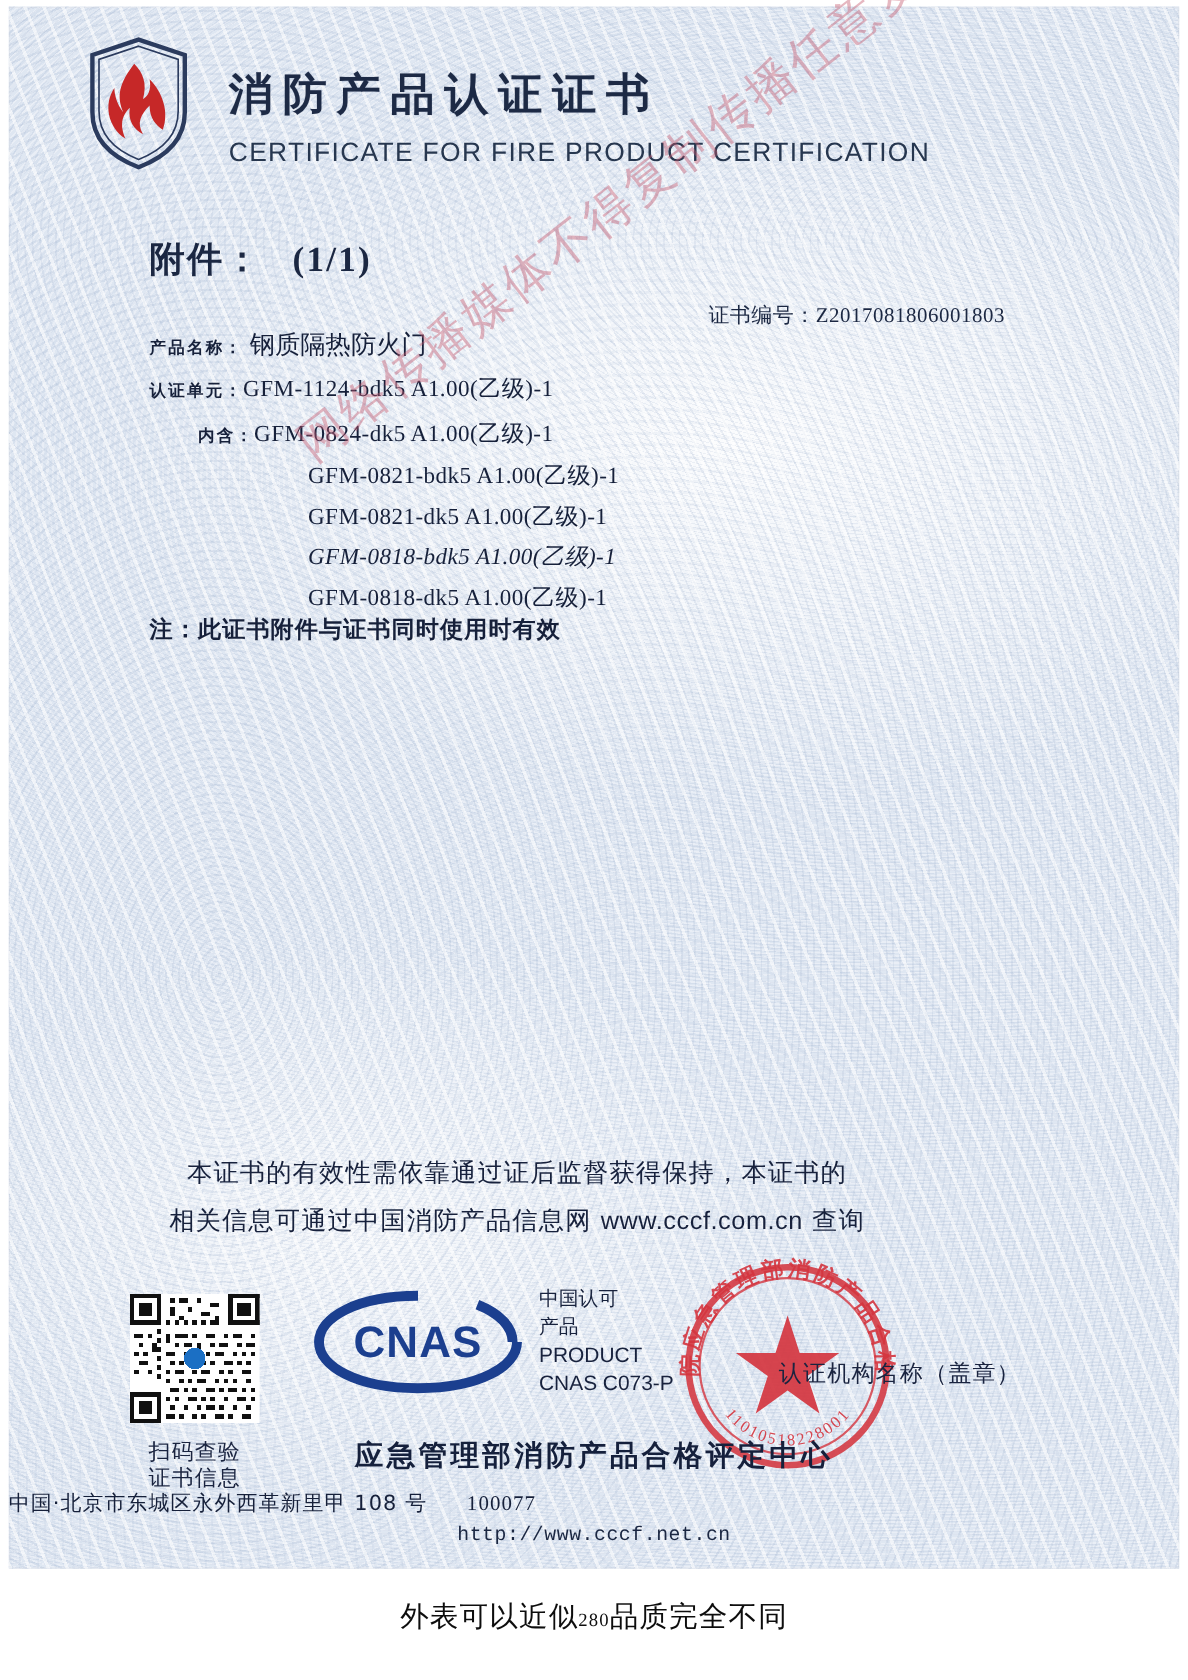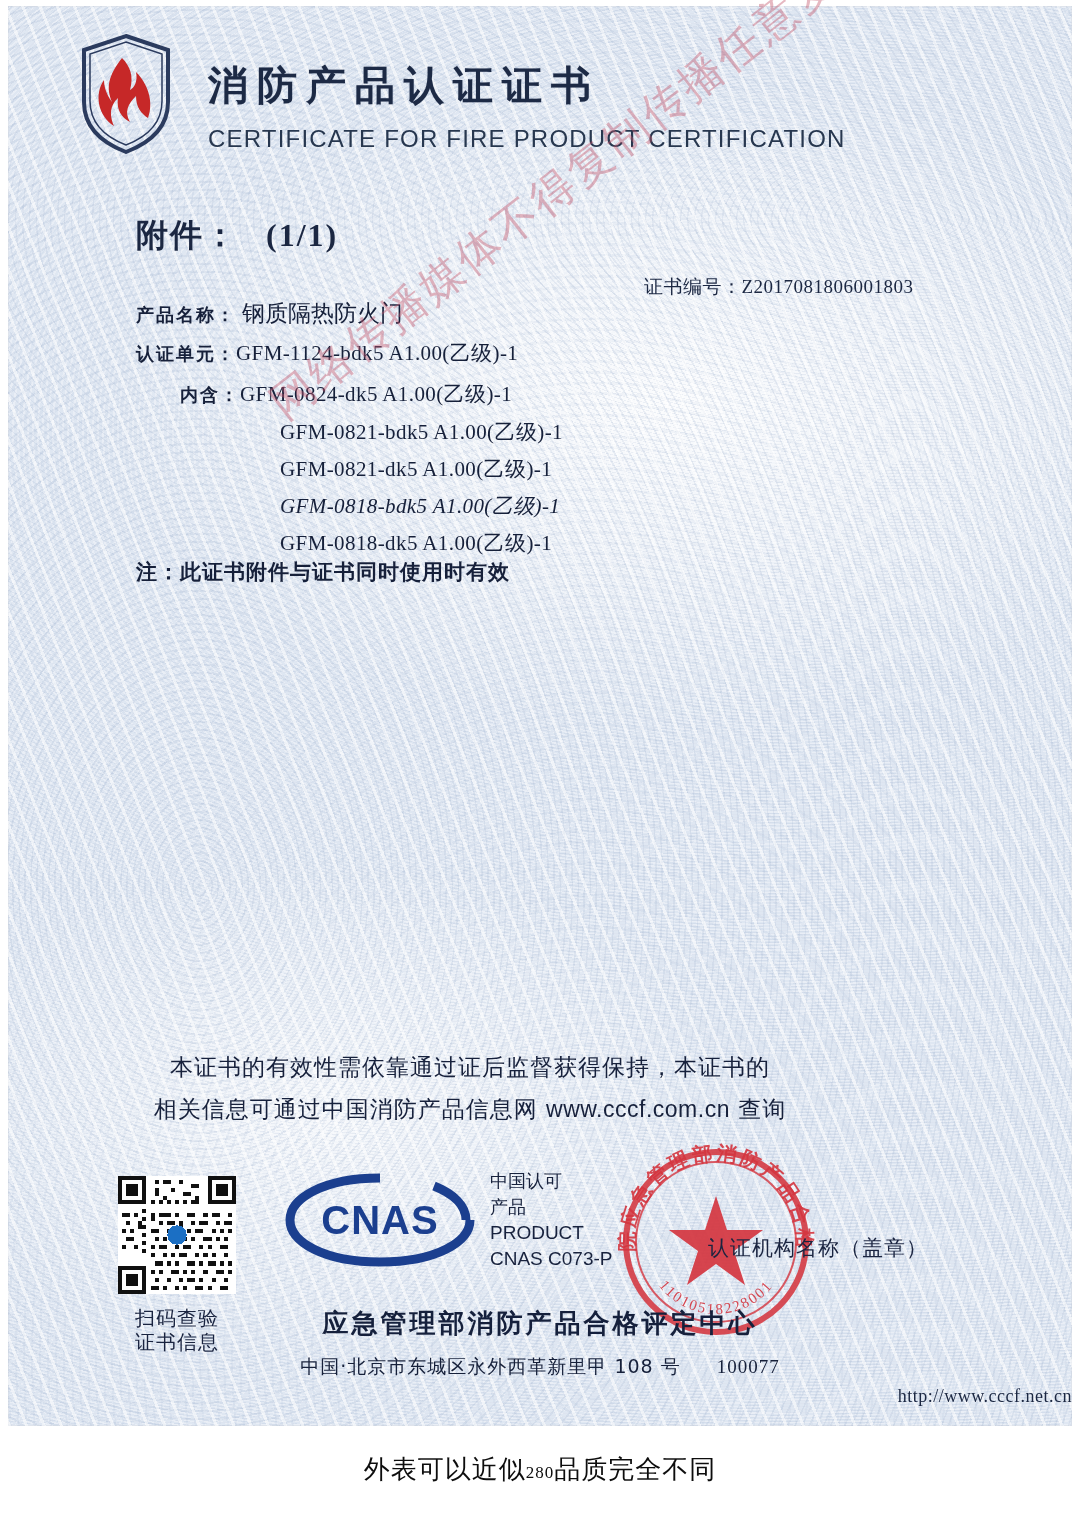--- a/index.html
+++ b/index.html
@@ -122,21 +122,21 @@
   .field-row {
     position: absolute;
     left: 128px;
     font-size: 21px;
     color: #16203a;
     white-space: nowrap;
   }
   .field-label {
     font-family: "DejaVu Sans", sans-serif;
     font-weight: bold;
-    font-size: 18px;
+    font-size: 15px;
     letter-spacing: 2px;
   }
   .field-value {
     font-family: "DejaVu Sans", sans-serif;
     font-size: 23px;
     margin-left: 6px;
   }
   .mono-value {
     font-family: "Liberation Serif", serif;
     font-size: 21px;
@@ -276,37 +276,37 @@
     font-weight: bold;
     font-size: 26px;
     color: #15203c;
     letter-spacing: 3px;
   }
   #org-address {
     position: absolute;
     left: 0;
     top: 1348px;
     width: 1064px;
-    text-align: center;
+    text-align: left;
     font-family: "DejaVu Sans", sans-serif;
     font-size: 19px;
     color: #16203a;
     letter-spacing: 1px;
   }
   #org-address .zip {
     margin-left: 36px;
     font-family: "Liberation Serif", serif;
   }
   #org-url {
     position: absolute;
     left: 0;
     top: 1380px;
     width: 1064px;
-    text-align: right;
-    font-family: Liberation Serif, serif;
+    text-align: center;
+    font-family: Liberation Mono, monospace;
     font-size: 18px;
     color: #1b2742;
     letter-spacing: 0.5px;
   }
 
   
   #caption {
     position: absolute;
     left: 0;
     top: 1452px;

